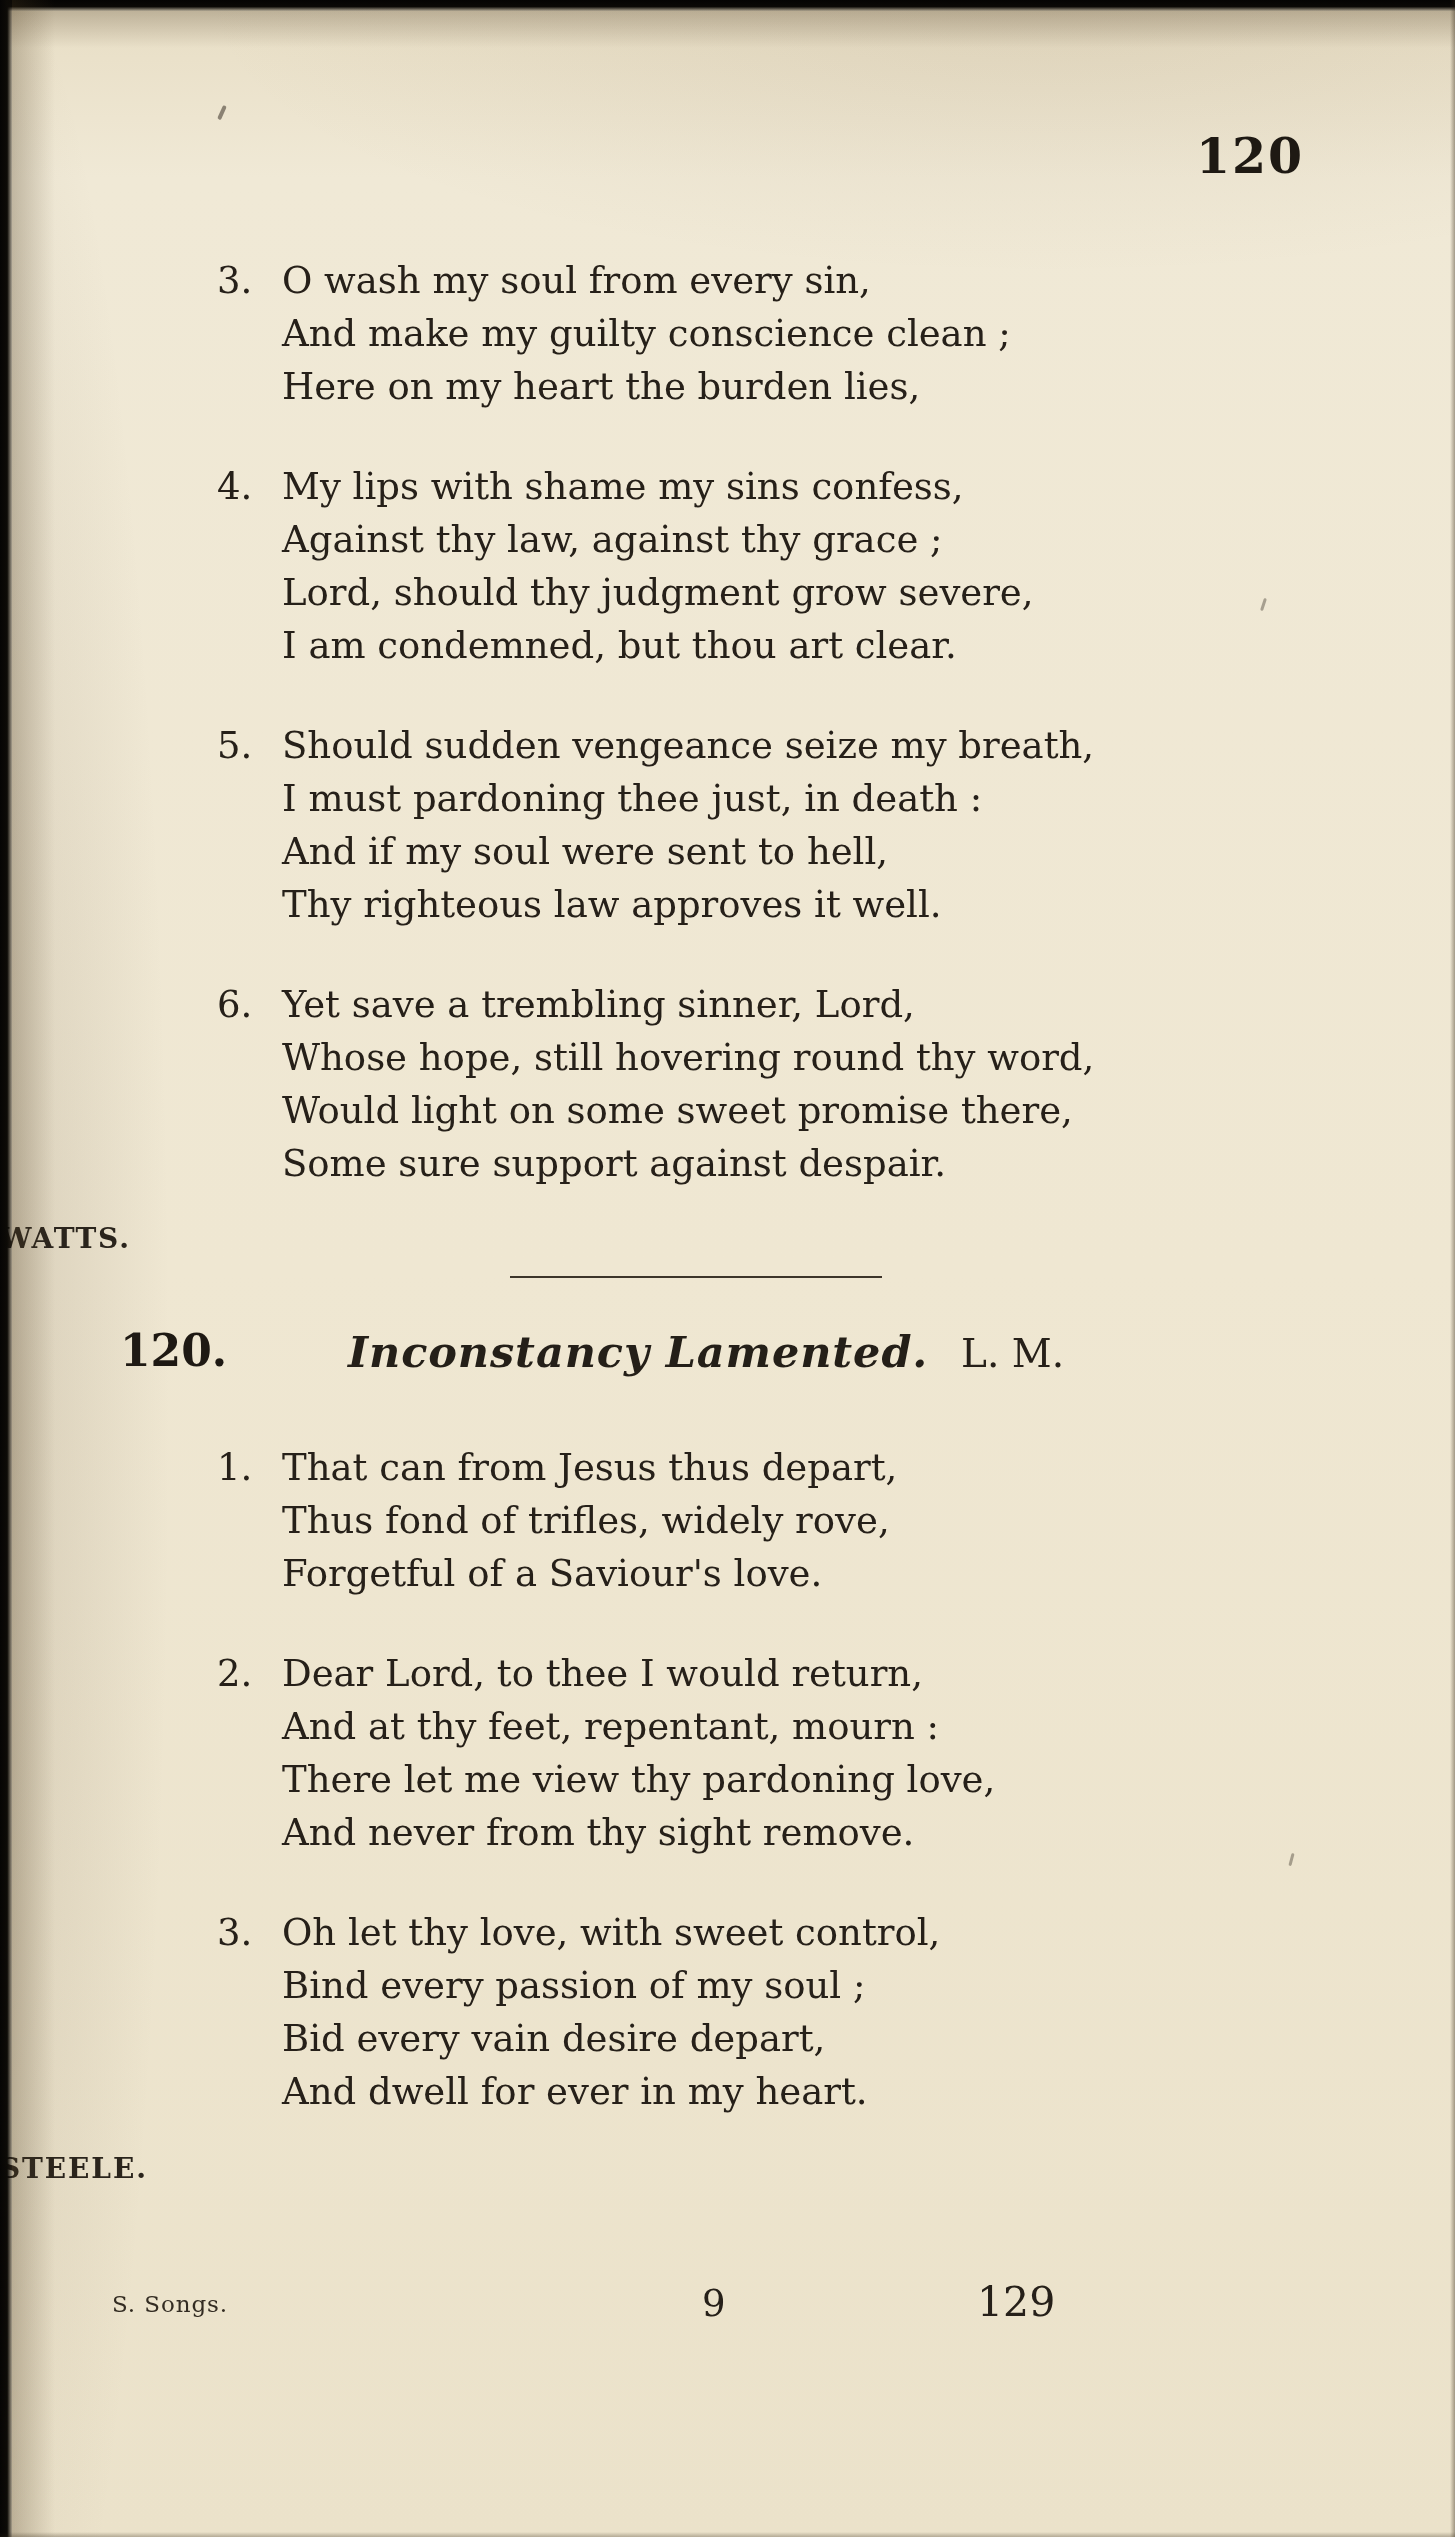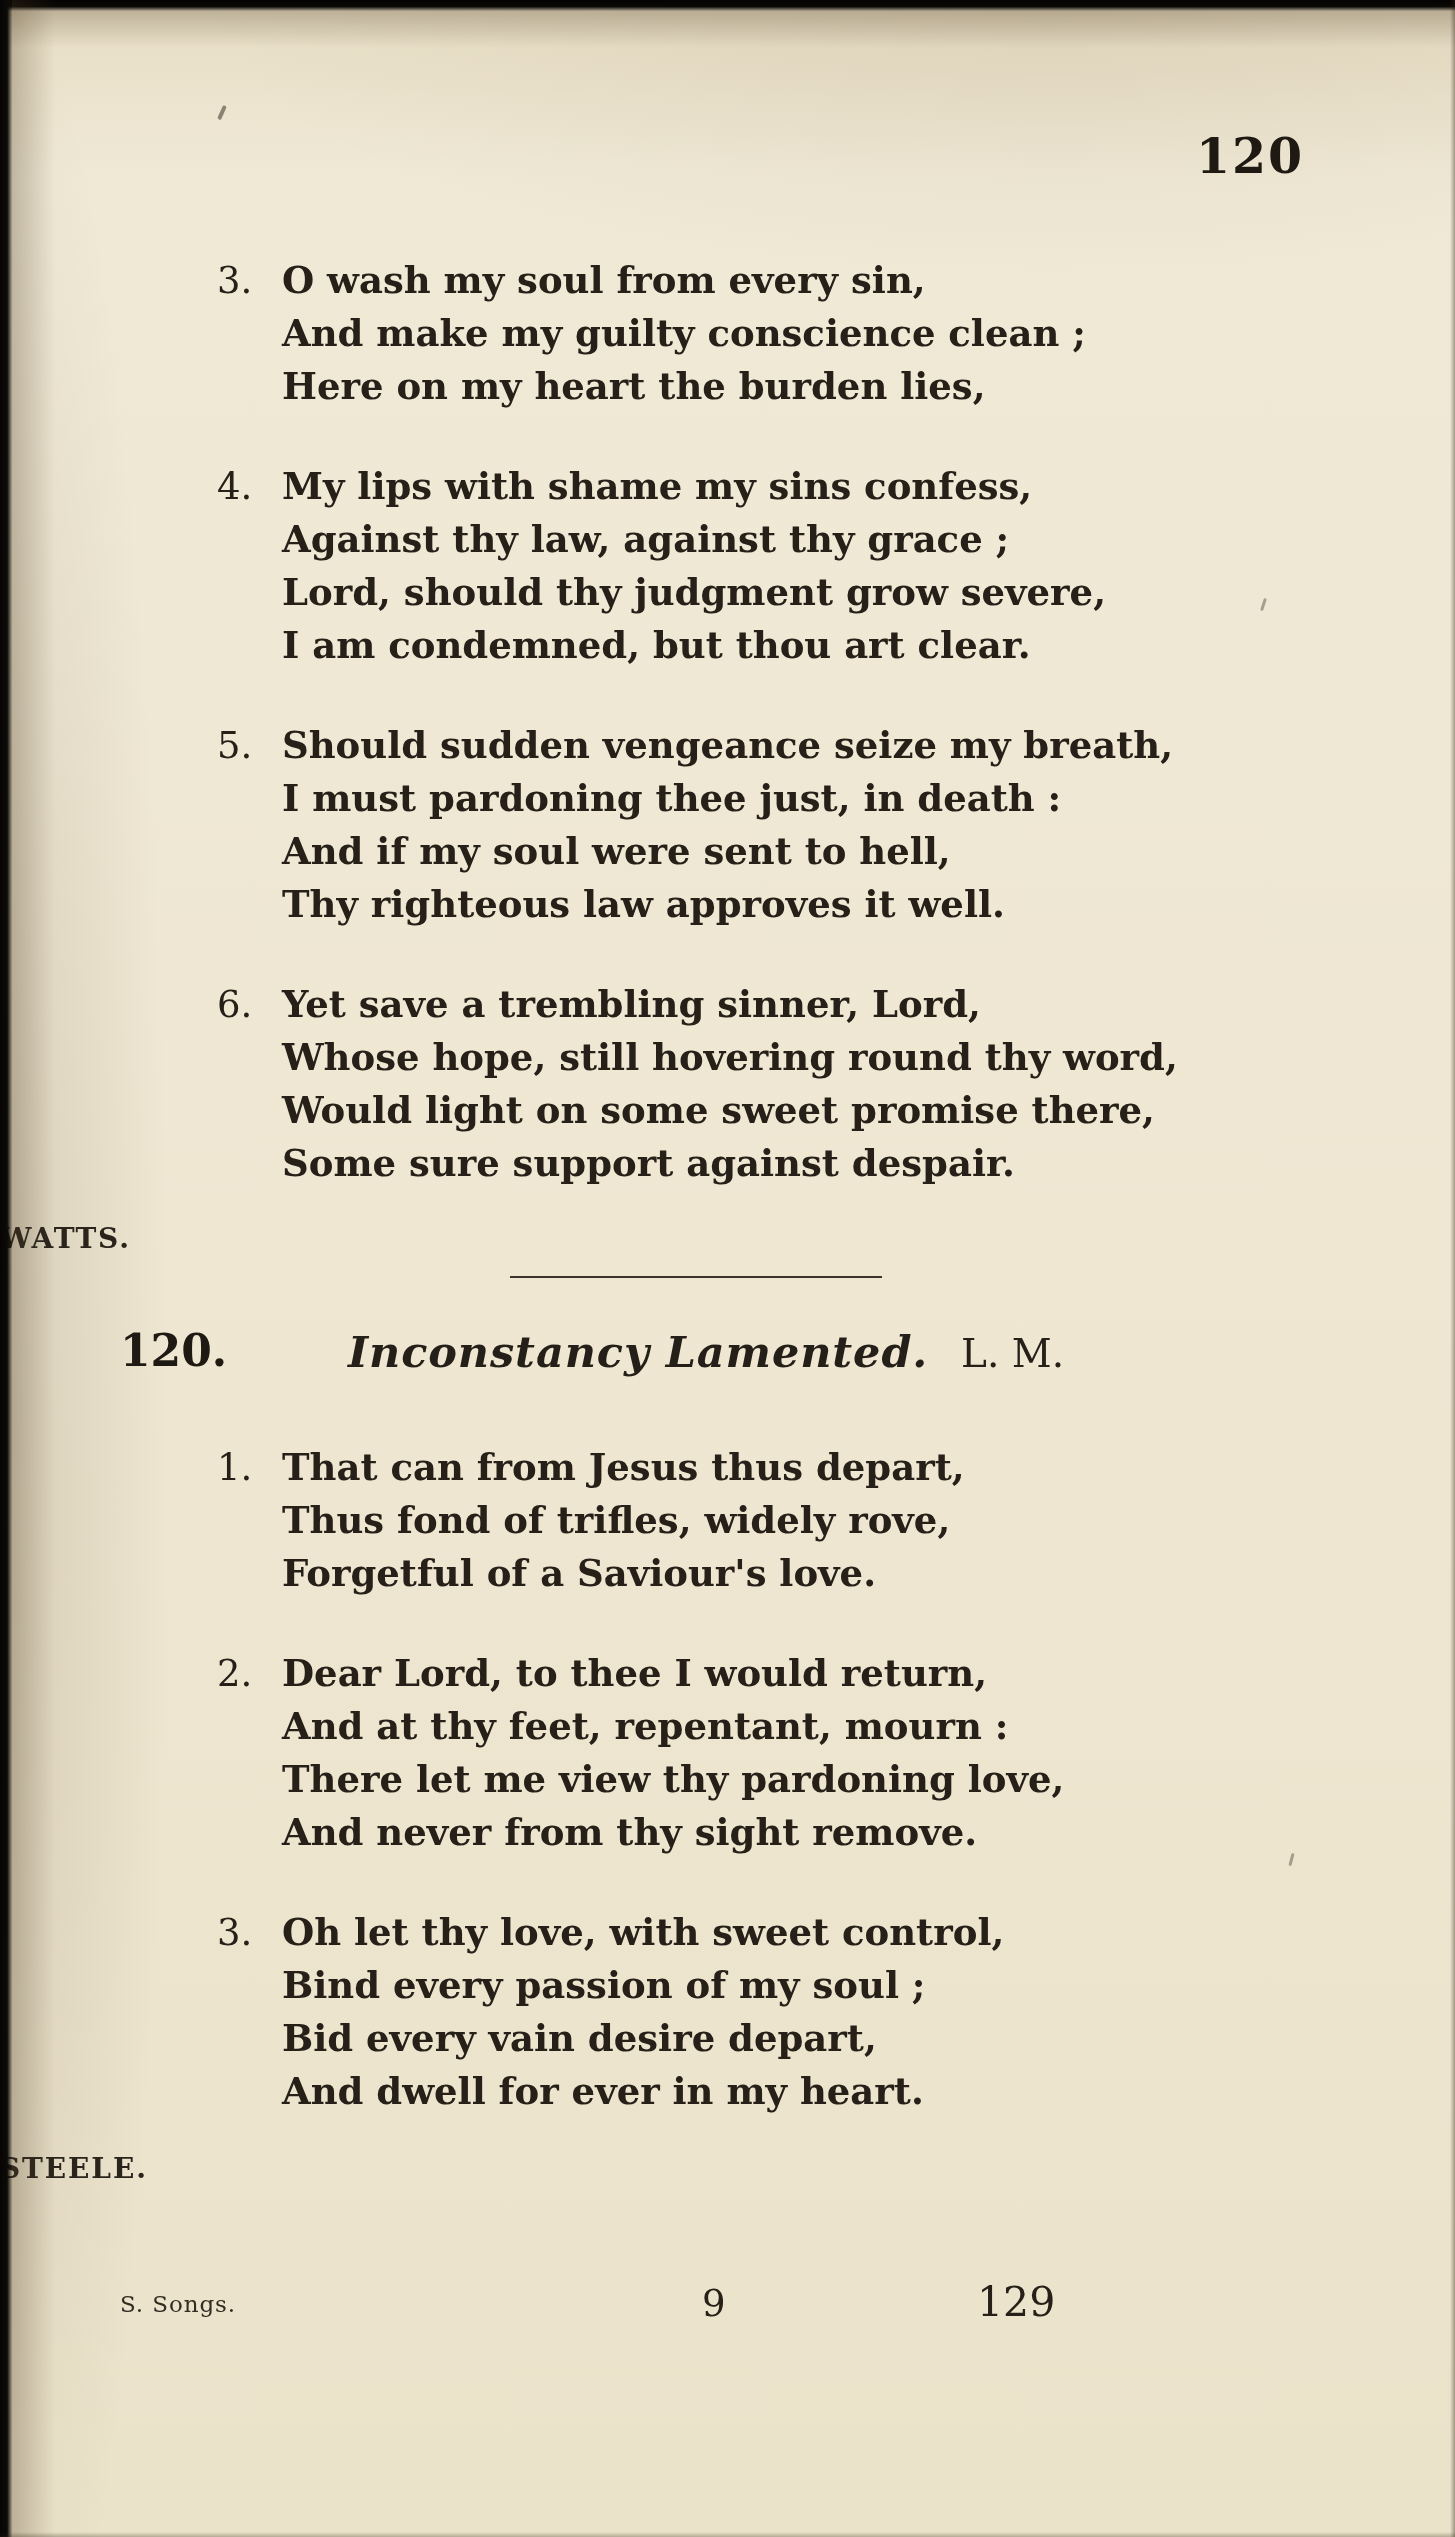--- a/index.html
+++ b/index.html
@@ -49,21 +49,21 @@
     font-size: 49px; font-weight: bold; letter-spacing: 1.9px; color:#1e1913;
   }
 
   
   .hymn-text { margin-left: 217px; margin-right: 140px; }
   .section-one { margin-top: 37px; }
   .section-two { margin-top: 47px; }
 
   .verse { display: flex; margin-bottom: 47px; }
   .vnum  { flex: 0 0 65px; font-size: 37px; line-height: 53px; color:#262019; }
-  .vlines { flex: 1; font-weight: bold; }
+  .vlines { flex: 1; }
   .vline { font-size: 37px; line-height: 53px; white-space: nowrap; color:#262019; }
 
   .attribution {
     margin-right: 211px; margin-top: -15px;
     font-size: 28px; font-weight: bold; letter-spacing: 1.9px; color:#2a241c;
   }
   .attribution-2 { margin-right: 200px; margin-top: -13px; }
 
   .divider {
     width: 372px; height: 2.8px; background: #3d352a;
@@ -81,21 +81,21 @@
     white-space: nowrap;
   }
   .hymn-title {
     font-size: 43px; font-weight: bold; font-style: italic;
     letter-spacing: 0.9px; color:#241f18;
   }
   .hymn-meter { font-size: 39px; margin-left: 28px; color:#262019; }
 
   
   .footer { position: absolute; top: 2276px; left: 0; width: 100%; height: 56px; }
-  .footer-left   { position: absolute; left: 120px; top: 15px; font-size: 23px; letter-spacing: 0.9px; color:#332c22; }
+  .footer-left   { position: absolute; left: 112px; top: 15px; font-size: 23px; letter-spacing: 0.9px; color:#332c22; }
   .footer-center { position: absolute; left: 702px; top: 5.6px; font-size: 37px; color:#262019; }
   .footer-right  { position: absolute; left: 977px; top: 1.9px; font-size: 41px; color:#262019; }
 </style>
 </head>
 <body>
 
 <div class="page">
 
   <div class="edge-top"></div>
   <div class="edge-top-fade"></div>

